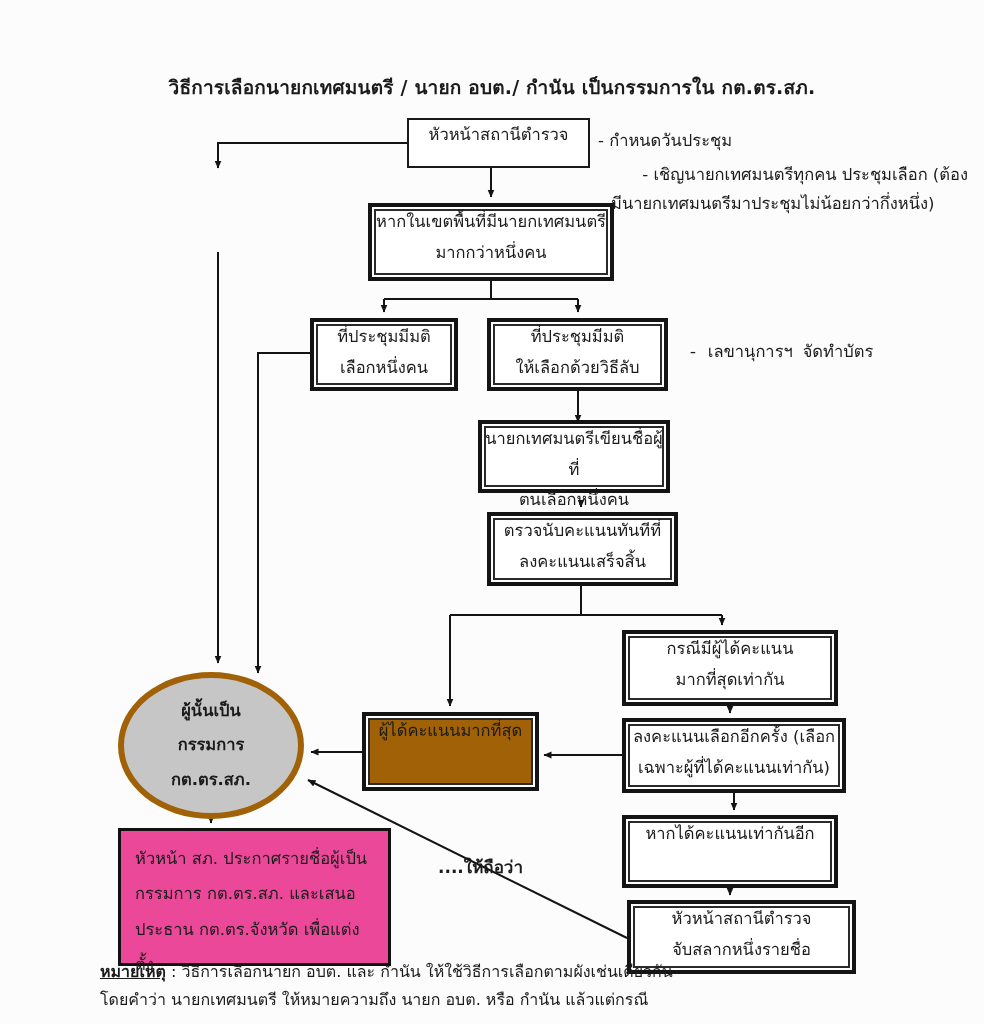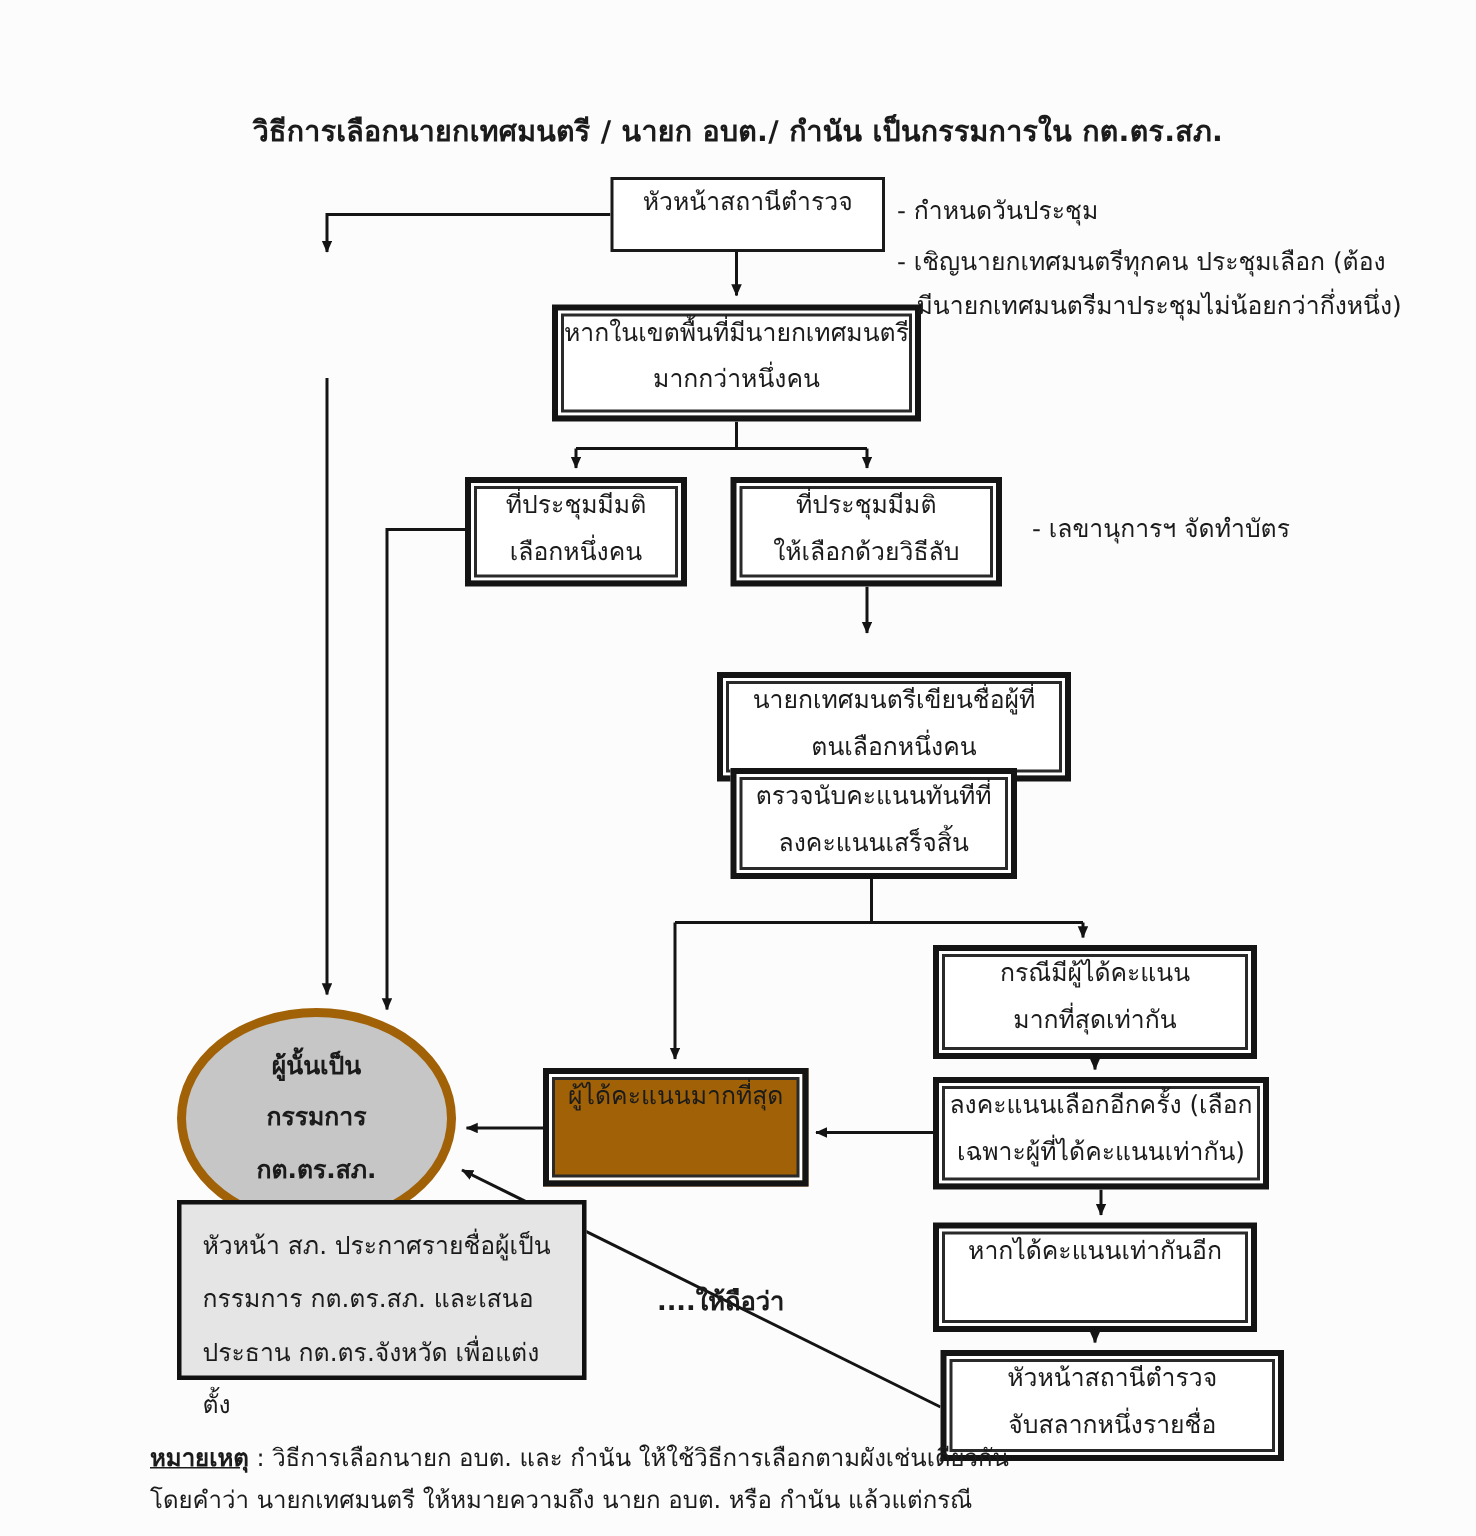--- a/index.html
+++ b/index.html
@@ -116,21 +116,21 @@
   <div class="node dbl" style="left: 310px; top: 318px; width: 148px; height: 73px; background: rgb(255, 255, 255);">
     <span>ที่ประชุมมีมติ</span>
     <span>เลือกหนึ่งคน</span>
   </div>
 
   <div class="node dbl" style="left: 487px; top: 318px; width: 181px; height: 73px; background: rgb(255, 255, 255);">
     <span>ที่ประชุมมีมติ</span>
     <span>ให้เลือกด้วยวิธีลับ</span>
   </div>
 
-  <div class="node dbl" style="left: 478px; top: 448px; width: 236px; height: 73px; background: rgb(255, 255, 255);">
+  <div class="node dbl" style="left: 478px; top: 420px; width: 192px; height: 73px; background: rgb(255, 255, 255);">
     <span>นายกเทศมนตรีเขียนชื่อผู้ที่</span>
     <span>ตนเลือกหนึ่งคน</span>
   </div>
 
   <div class="node dbl" style="left: 622px; top: 630px; width: 216px; height: 76px; background: rgb(255, 255, 255);">
     <span>กรณีมีผู้ได้คะแนน</span>
     <span>มากที่สุดเท่ากัน</span>
   </div>
 
   <div class="node dbl" style="left: 487px; top: 512px; width: 191px; height: 74px; background: rgb(255, 255, 255);">
@@ -155,33 +155,33 @@
     <span>หัวหน้าสถานีตำรวจ</span>
     <span>จับสลากหนึ่งรายชื่อ</span>
   </div>
 
   <div class="ellipse" style="left: 118px; top: 672px; width: 186px; height: 147px; background: rgb(198, 198, 198);">
     <span>ผู้นั้นเป็น</span>
     <span>กรรมการ</span>
     <span>กต.ตร.สภ.</span>
   </div>
 
-  <div class="node thick announce" style="left: 118px; top: 800px; width: 273px; height: 120px; background: #e5e5e5;">
+  <div class="node thick announce" style="left: 118px; top: 828px; width: 273px; height: 138px; background: #ec4899;">
     <span>หัวหน้า สภ. ประกาศรายชื่อผู้เป็น</span>
     <span>กรรมการ กต.ตร.สภ. และเสนอ</span>
     <span>ประธาน กต.ตร.จังหวัด เพื่อแต่งตั้ง</span>
   </div>
 
   <div class="anno" style="left:598px;top:126px;width:370px;">
     <div>- กำหนดวันประชุม</div>
-    <div style="margin-top:4px;">- เชิญนายกเทศมนตรีทุกคน ประชุมเลือก (ต้อง</div>
+    <div style="margin-top:4px;text-align:right;">- เชิญนายกเทศมนตรีทุกคน ประชุมเลือก (ต้อง</div>
     <div style="padding-left:13px;">มีนายกเทศมนตรีมาประชุมไม่น้อยกว่ากึ่งหนึ่ง)</div>
   </div>
 
-  <div class="anno" style="left:688px;top:338px;width:260px;">
+  <div class="anno" style="left:688px;top:338px;width:260px;font-family:Liberation Mono, monospace;">
     <div>- เลขานุการฯ จัดทำบัตร</div>
   </div>
 
   <div class="deem" style="left:438px;top:830px;margin-top:23px;">....ให้ถือว่า</div>
 
   <div class="note">
     <div><span class="nlabel">หมายเหตุ</span><span> : วิธีการเลือกนายก อบต. และ กำนัน ให้ใช้วิธีการเลือกตามผังเช่นเดียวกัน</span></div>
     <div>โดยคำว่า นายกเทศมนตรี ให้หมายความถึง นายก อบต. หรือ กำนัน แล้วแต่กรณี</div>
   </div>
 

